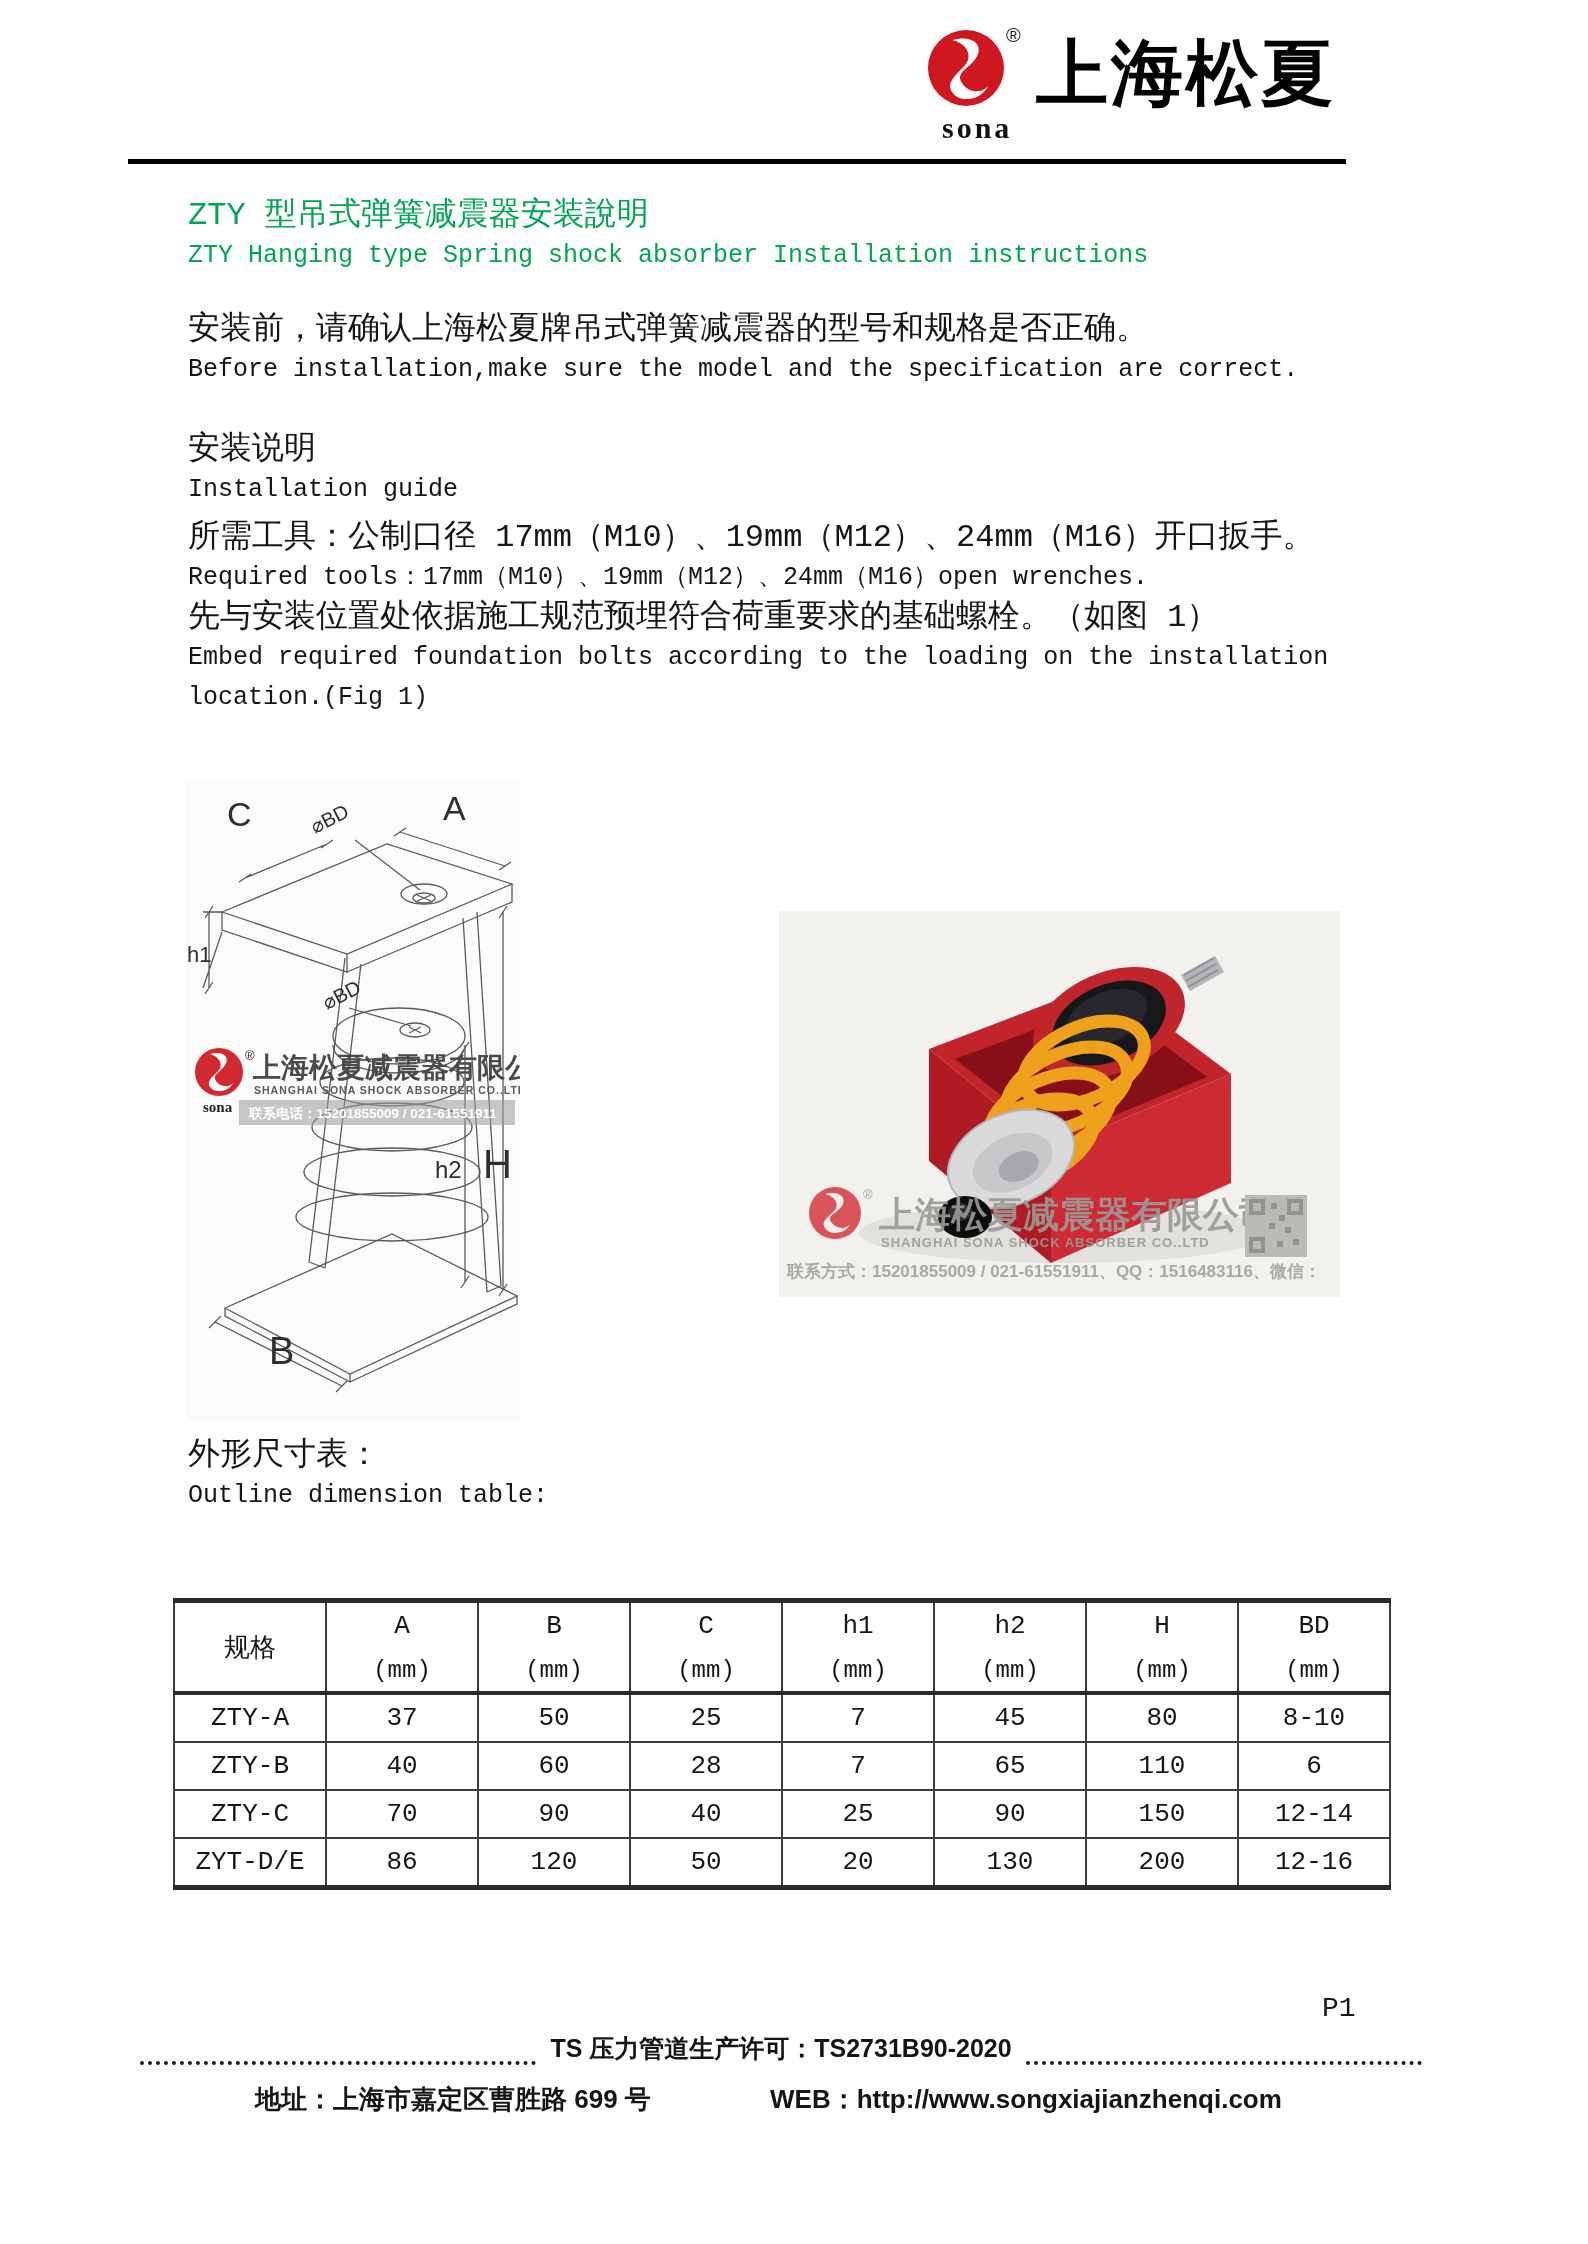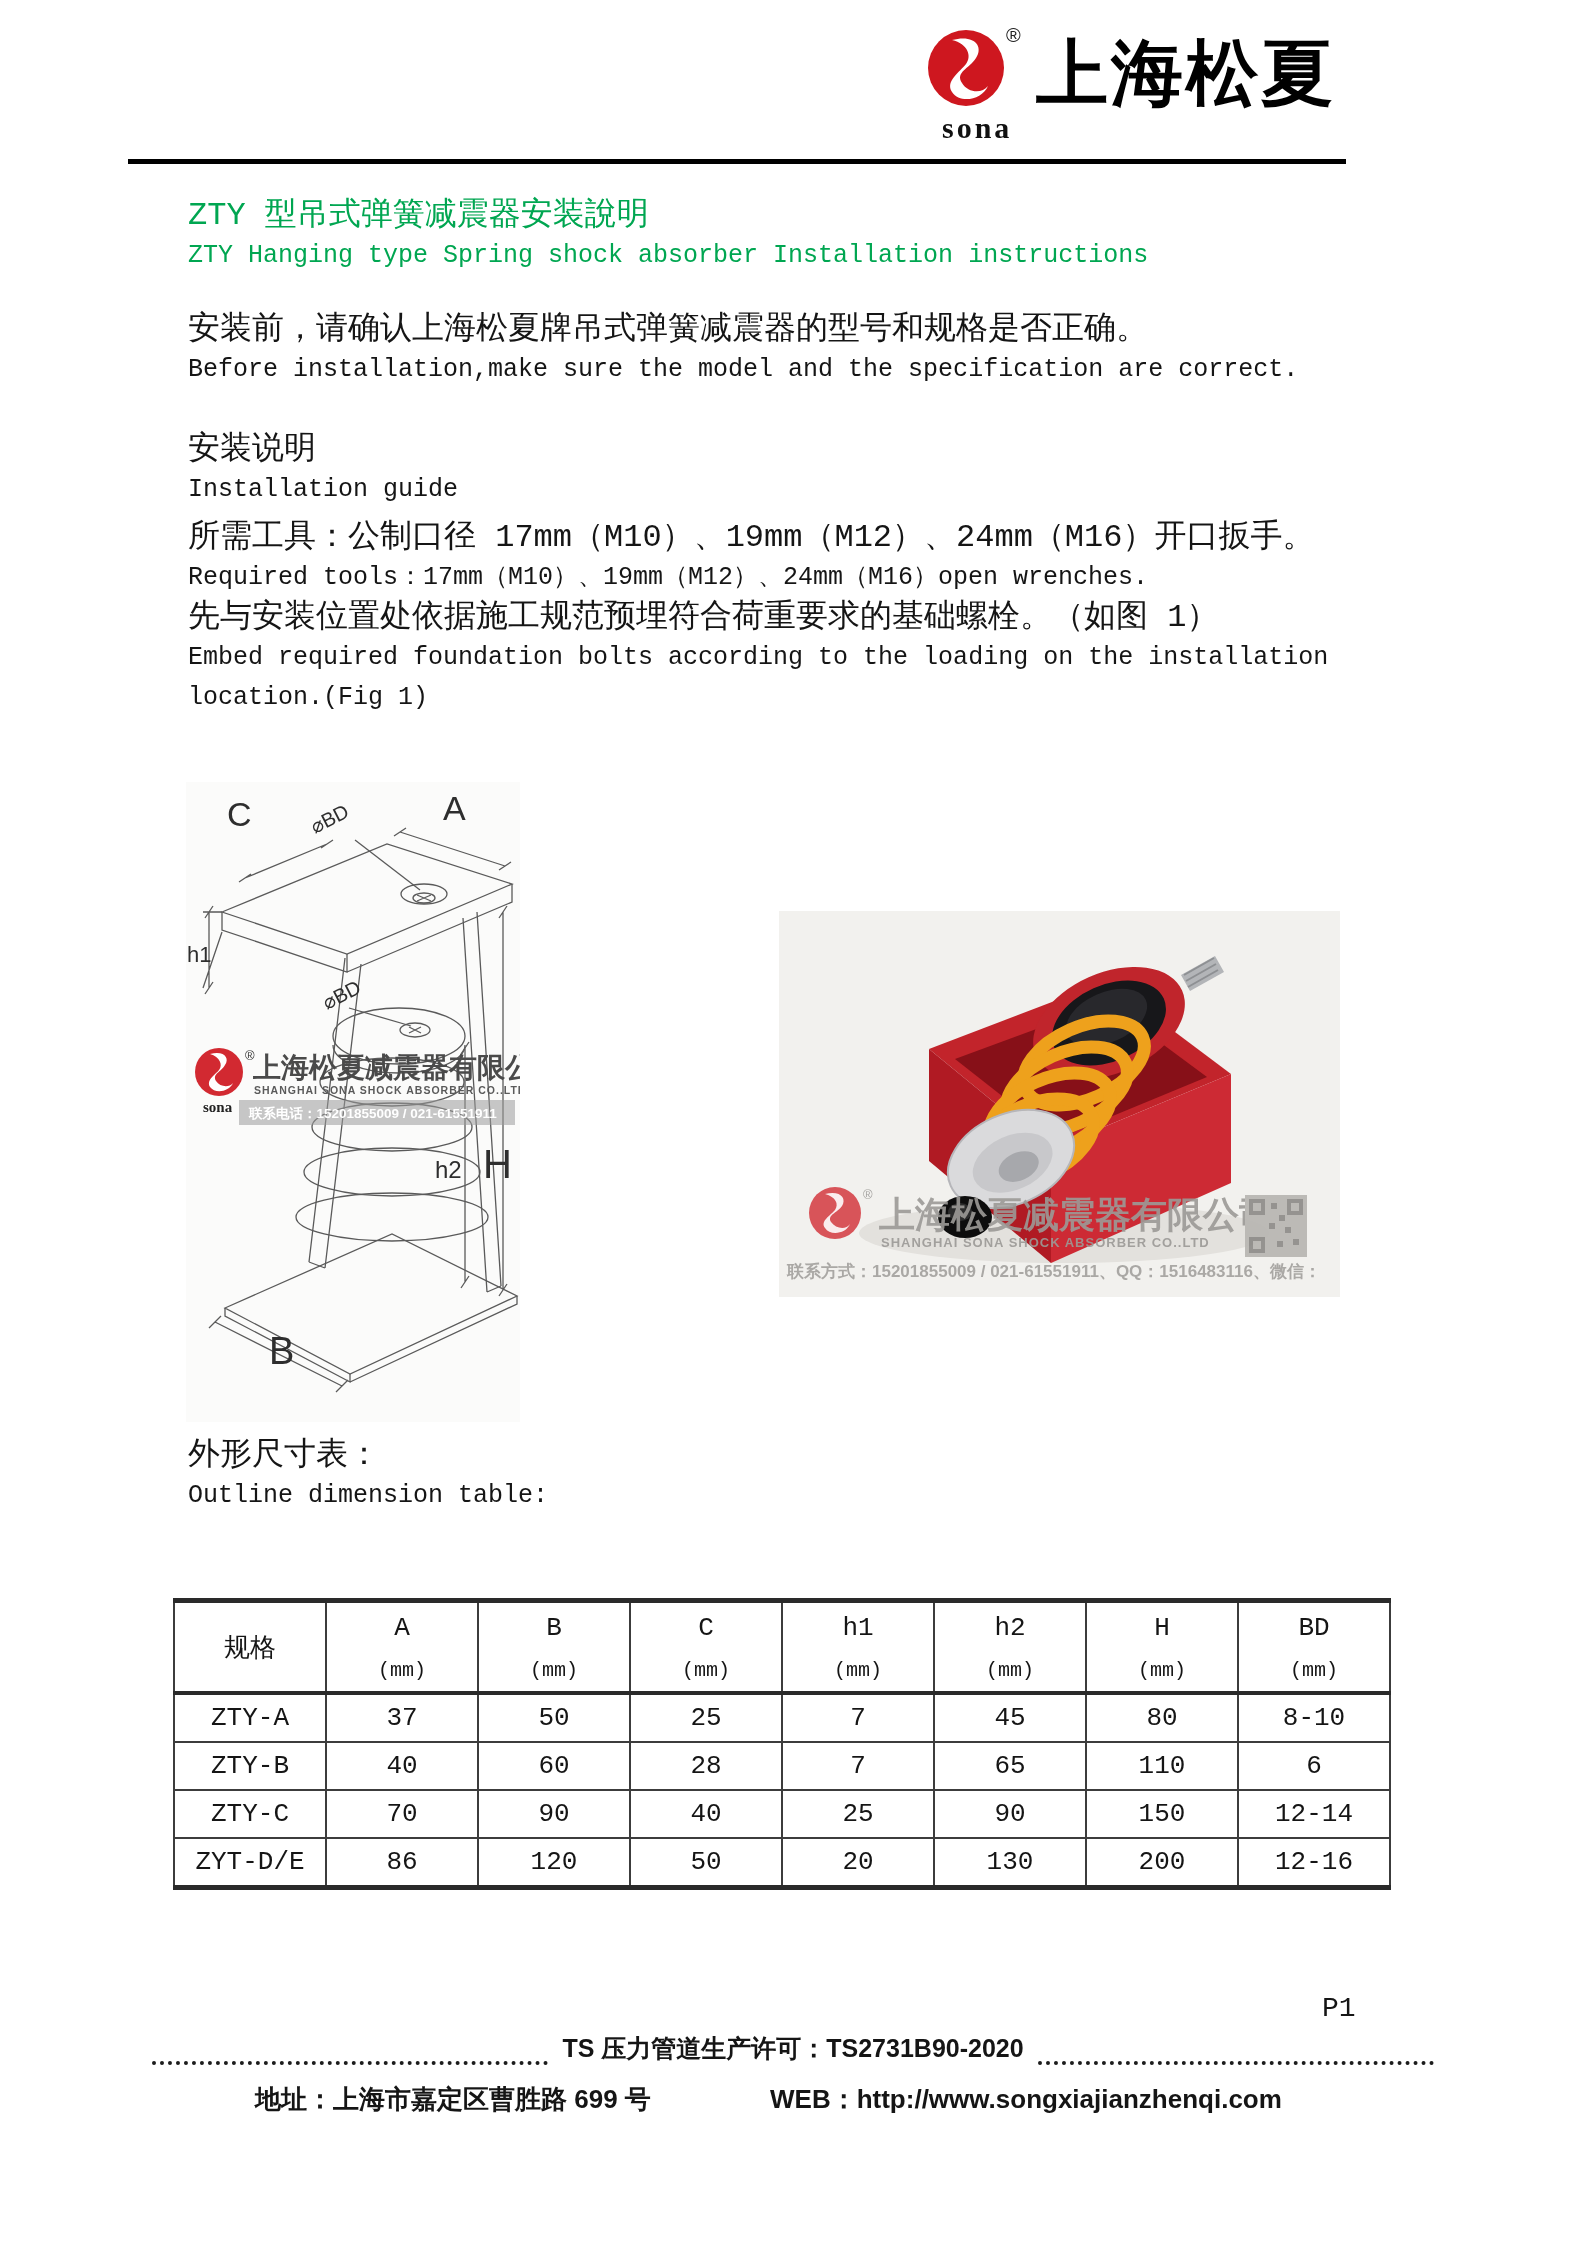--- a/index.html
+++ b/index.html
@@ -40,26 +40,26 @@
   .table-wrap { position:absolute; left:173px; top:1598px; }
   table.dims { border-collapse:collapse; table-layout:fixed; }
   table.dims th, table.dims td {
     border:2px solid #3c3c3c; text-align:center; vertical-align:middle;
     font-weight:normal; font-size:26px; width:150px; padding:0;
   }
   table.dims { border-top:5px solid #2a2a2a; border-bottom:5px solid #2a2a2a; }
   table.dims thead tr { border-bottom:4px solid #2a2a2a; }
   table.dims th { height:88px; }
   table.dims td { height:46px; }
-  .h-unit { font-size:20px; margin-top:16px; }
+  .h-unit { font-size:24px; margin-top:16px; }
 
   
   .pagenum { position:absolute; left:1322px; top:1993px; font-size:28px; }
   .license-row {
-    position:absolute; left:152px; top:2032px; width:1282px;
+    position:absolute; left:140px; top:2032px; width:1282px;
     display:flex; align-items:flex-end;
     font-family:"Liberation Sans","DejaVu Sans",sans-serif;
   }
   .leader { flex:1; height:18px; border-bottom:4px dotted #1c1c1c; }
   .license-text { padding:0 14px; font-size:25px; font-weight:600; white-space:nowrap; }
   .addr, .web {
     position:absolute; top:2082px; font-size:26px; font-weight:600; white-space:nowrap;
     font-family:"Liberation Sans","DejaVu Sans",sans-serif;
   }
   .addr { left:255px; }

